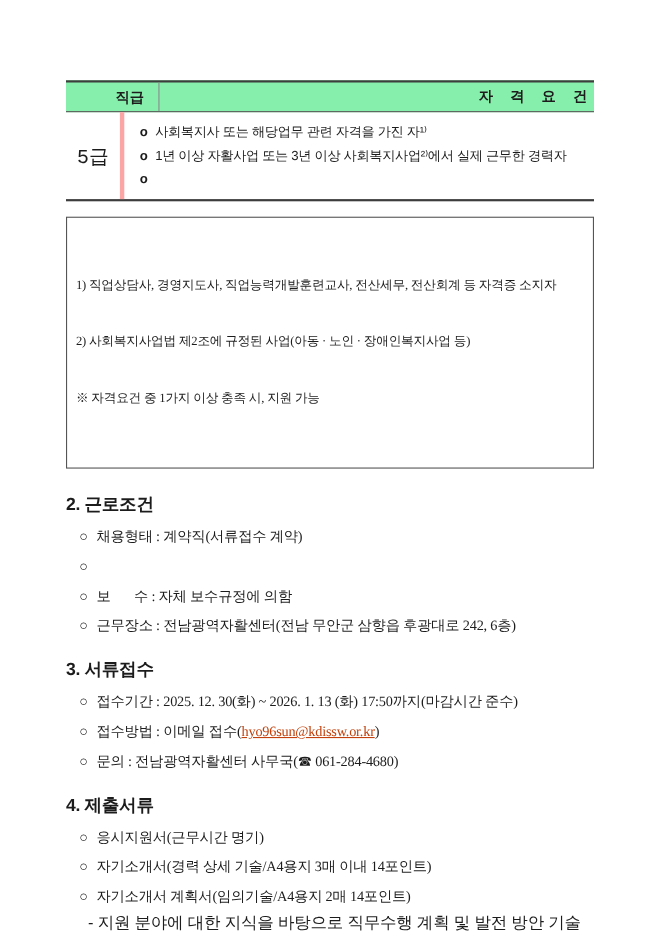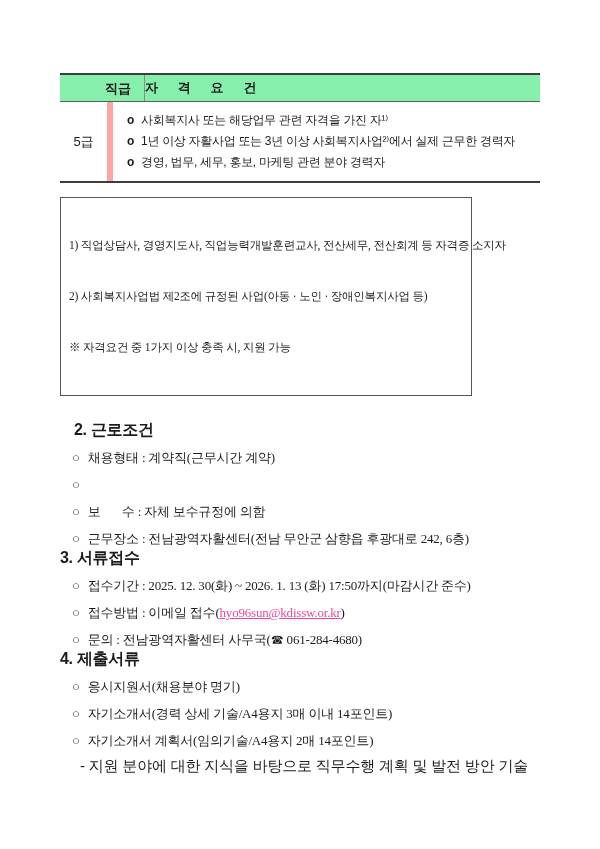--- a/index.html
+++ b/index.html
@@ -19,56 +19,56 @@
   .qual-table { width:480px; font-family:"Liberation Sans","DejaVu Sans",sans-serif; }
   .q-header {
     display:flex; align-items:center; height:29px;
     background:#86efac;
     border-top:2px solid #3d3d3d;
     border-bottom:1px solid #5a5a5a;
     font-weight:bold; font-size:13px;padding-left:32px;
   }
   .q-col1 { width:53px; flex:none; text-align:center; }
   .q-col2 { flex:1; }
-  .q-hcell2 { text-align:left; letter-spacing:6px;font-family:Liberation Mono, monospace; }
+  .q-hcell2 { text-align:right; letter-spacing:6px; }
   .q-header .q-col1 { border-right:1px solid #8a8a8a; height:100%; line-height:27px; }
   .q-body {
     display:flex; border-bottom:2px solid #3d3d3d;
   }
   .q-grade {
     display:flex; align-items:center; justify-content:center;
-    font-size:13px; border-right:6px solid #fca5a5;
+    font-size:18px; border-right:4px solid #fca5a5;font-family:Liberation Mono, monospace;
   }
   .q-quals { padding:8px 4px 8px 14px; }
   .t-line { display:flex; line-height:21px; font-size:12px; letter-spacing:-0.3px; white-space:pre; }
   .t-bullet { font-weight:bold; margin-right:7px; }
 
   
   .note-box {
-    margin-top:14px; width:412px;
+    margin-top:14px; width:480px;
     border:1px solid #555555;
-    padding:5px 8px;
+    padding:20px 8px;
     font-size:11.5px; line-height:17px;
     letter-spacing:-0.2px; white-space:pre;
   }
 
   
   .sec-title {
     font-family:"Liberation Sans","DejaVu Sans",sans-serif;
     font-weight:bold; font-size:16px; line-height:20px;
-    letter-spacing:-0.3px;
+    margin-top:22px; letter-spacing:-0.3px;
   }
-  .sec-title.mt-lg { margin-top:24px;margin-left:14px; }
+  .sec-title.mt-lg { margin-top:24px; }
   .item {
     display:flex; margin-top:8px; padding-left:12px;
     font-size:13px; line-height:19px; white-space:pre;
     letter-spacing:-0.2px;
   }
   .o-bullet { margin-right:8px; font-size:13px; }
-  .email-link { color:#ec4899; text-decoration:underline;text-align:center; }
+  .email-link { color:#c2410c; text-decoration:underline;text-align:center; }
   .file-note {
     margin-top:6px; padding-left:40px;
     font-family:"Liberation Sans","DejaVu Sans",sans-serif;
     font-weight:bold; font-size:12px; line-height:17px;
     white-space:pre; letter-spacing:-0.2px;
   }
   .sub-item {
     margin-top:7px; padding-left:20px;
     font-family:"Liberation Sans","DejaVu Sans",sans-serif;
     font-size:15px; line-height:17px; white-space:pre;
@@ -92,36 +92,35 @@
           <div class="t-line">
             <span class="t-bullet">o</span>
             <span>사회복지사 또는 해당업무 관련 자격을 가진 자¹⁾</span>
           </div>
           <div class="t-line">
             <span class="t-bullet">o</span>
             <span>1년 이상 자활사업 또는 3년 이상 사회복지사업²⁾에서 실제 근무한 경력자</span>
           </div>
           <div class="t-line">
             <span class="t-bullet">o</span>
-            <span>경영, 법무, 세무, 홍보, 마케팅 관련 분야 경력자</span>
           </div>
         </div>
       </div>
     </div>
 
     <div class="note-box">
       <div>1) 직업상담사, 경영지도사, 직업능력개발훈련교사, 전산세무, 전산회계 등 자격증 소지자</div>
       <div>2) 사회복지사업법 제2조에 규정된 사업(아동 · 노인 · 장애인복지사업 등)</div>
       <div>※ 자격요건 중 1가지 이상 충족 시, 지원 가능</div>
     </div>
 
     <div class="sec-title mt-lg">2. 근로조건</div>
     <div class="item">
       <span class="o-bullet">○</span>
-      <span>채용형태 : 계약직(근무시간 계약)</span>
+      <span>채용형태 : 계약직(서류접수 계약)</span>
     </div>
     <div class="item">
       <span class="o-bullet">○</span>
     </div>
     <div class="item">
       <span class="o-bullet">○</span>
       <span>보       수 : 자체 보수규정에 의함</span>
     </div>
     <div class="item">
       <span class="o-bullet">○</span>
@@ -138,21 +137,21 @@
       <span><span>접수방법 : 이메일 접수(</span><a href="#" class="email-link">hyo96sun@kdissw.or.kr</a><span>)</span></span>
     </div>
     <div class="item">
       <span class="o-bullet">○</span>
       <span>문의 : 전남광역자활센터 사무국(☎ 061-284-4680)</span>
     </div>
 
     <div class="sec-title">4. 제출서류</div>
     <div class="item">
       <span class="o-bullet">○</span>
-      <span>응시지원서(채용분야 명기)</span>
+      <span>응시지원서(근무시간 명기)</span>
     </div>
     <div class="item">
       <span class="o-bullet">○</span>
       <span>자기소개서(경력 상세 기술/A4용지 3매 이내 14포인트)</span>
     </div>
     <div class="item">
       <span class="o-bullet">○</span>
       <span>자기소개서 계획서(임의기술/A4용지 2매 14포인트)</span>
     </div>
     <div class="sub-item">- 지원 분야에 대한 지식을 바탕으로 직무수행 계획 및 발전 방안 기술</div>

